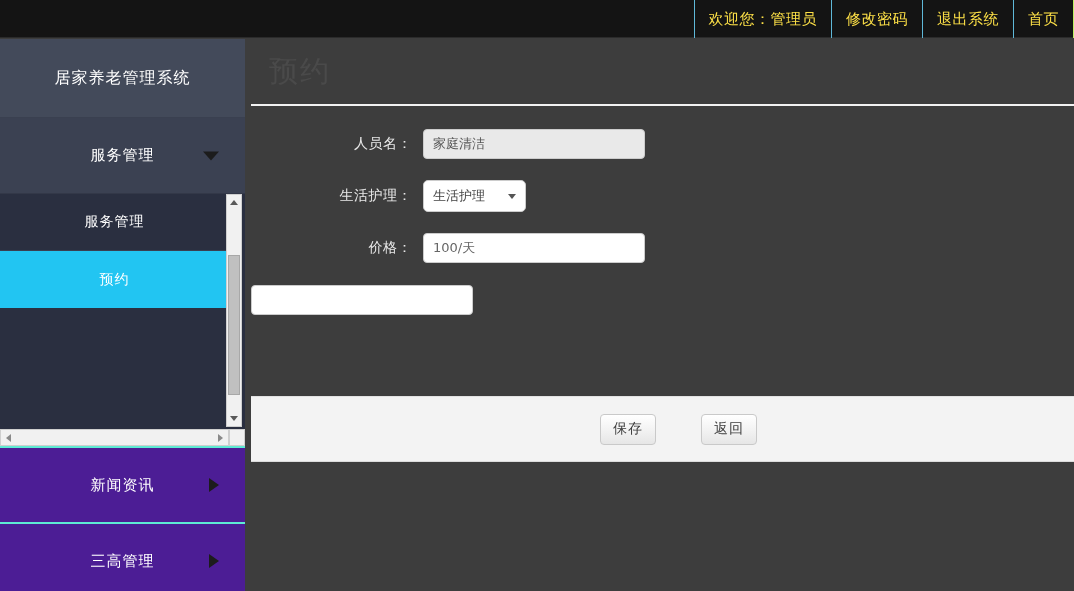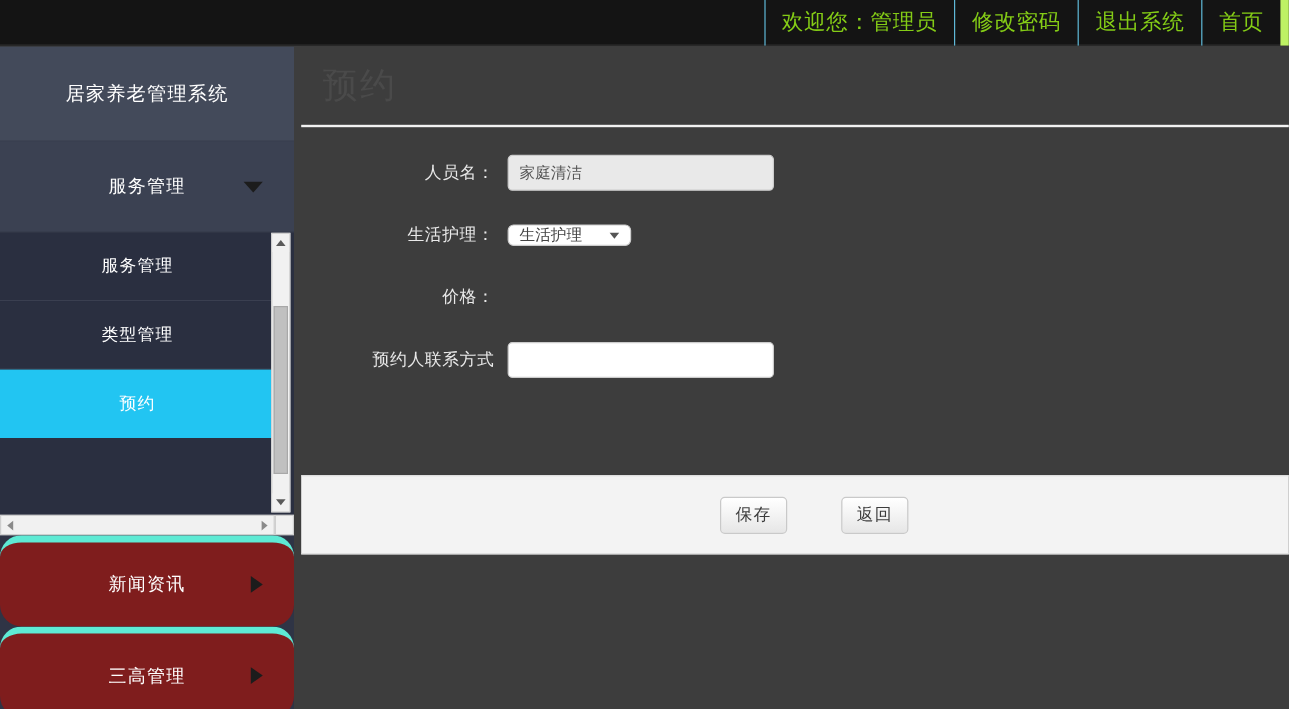--- a/index.html
+++ b/index.html
@@ -25,29 +25,29 @@
     right: 0; top: 0;
     height: 38px;
     display: flex;
     align-items: stretch;
   }
   .topnav-item {
     display: flex;
     align-items: center;
     justify-content: center;
     padding: 0 14px;
-    color: #84cc16;
-    font-size: 18px;
+    color: #fde047;
+    font-size: 15px;
     line-height: 1;
     border-left: 1px solid #5fb8d8;
     cursor: pointer;
     white-space: nowrap;
     letter-spacing: 0.5px;
   }
-  .topnav-item:last-child { border-right: 7px solid #bef264; }
+  .topnav-item:last-child { border-right: 1px solid #bef264; }
 
   
   #sidebar {
     position: absolute;
     left: 0; top: 39px;
     width: 245px;
     height: 552px;
     background: #2f3445;
     font-family: Liberation Serif, serif;
   }
@@ -69,24 +69,23 @@
     color: #ffffff;
     font-size: 15px;
     display: flex;
     align-items: center;
     justify-content: center;
     letter-spacing: 1px;
     cursor: pointer;
     border-bottom: 1px solid #333848;
   }
   .menu-group-head.light {
-    background: #7f1d1d;
-    border-top: 6px solid #5eead4;
+    background: #4c1d95;
+    border-top: 2px solid #5eead4;
     border-bottom: none;
-    border-radius: 18px;
   }
   .caret {
     position: absolute;
     right: 26px;
     top: 50%;
     transform: translateY(-50%);
     width: 0; height: 0;
     border-left: 8px solid transparent;
     border-right: 8px solid transparent;
     border-top: 9px solid #1c1c1c;
@@ -239,21 +238,21 @@
     padding: 0 9px;
     font-family: "DejaVu Sans", "Liberation Sans", sans-serif;
     outline: none;
   }
   .form-input.readonly {
     background: #e9e9e9;
     color: #555555;
   }
   .form-select {
     width: 103px;
-    height: 18px;
+    height: 32px;
     border: 1px solid #cccccc;
     border-radius: 5px;
     background: #ffffff;
     color: #444444;
     font-size: 13px;
     padding: 0 9px;
     display: flex;
     align-items: center;
     justify-content: space-between;
     cursor: pointer;
@@ -311,23 +310,20 @@
   <div class="menu-group-head">
     <span>服务管理</span>
     <span class="caret"></span>
   </div>
 
   <div id="submenu-wrap">
     <div id="submenu-list">
       <div class="submenu-item">
         <span>服务管理</span>
       </div>
-      <div class="submenu-item">
-        <span>类型管理</span>
-      </div>
       <div class="submenu-item active">
         <span>预约</span>
       </div>
     </div>
 
     <div id="vscroll">
       <div class="vs-arrow up">
           <span class="tri"></span>
         </div>
       <div id="vs-thumb"></div>
@@ -373,25 +369,25 @@
     <div class="form-row">
       <div class="form-label">生活护理：</div>
       <div class="form-select">
         <span>生活护理</span>
         <span class="select-caret"></span>
       </div>
     </div>
 
     <div class="form-row">
       <div class="form-label">价格：</div>
+      <input class="form-input" type="text" value="100/天" style="">
     </div>
 
 
     <div class="form-row">
-      <div class="form-label">预约人联系方式</div>
       <input class="form-input" type="text" value="" style="">
     </div>
 
   </div>
 
   <div id="footer-bar">
     <button class="btn">保存</button>
     <button class="btn">返回</button>
   </div>
 

